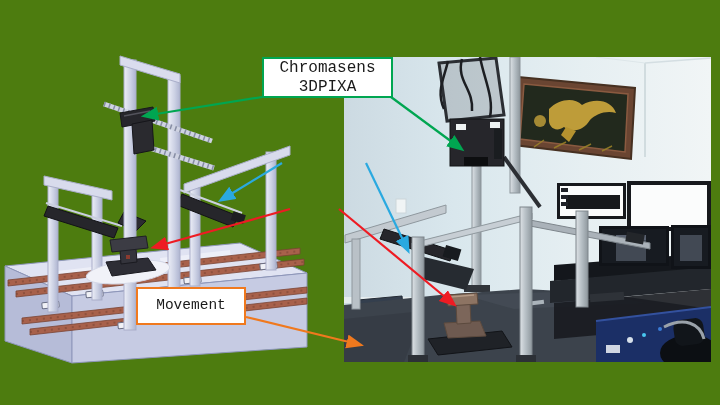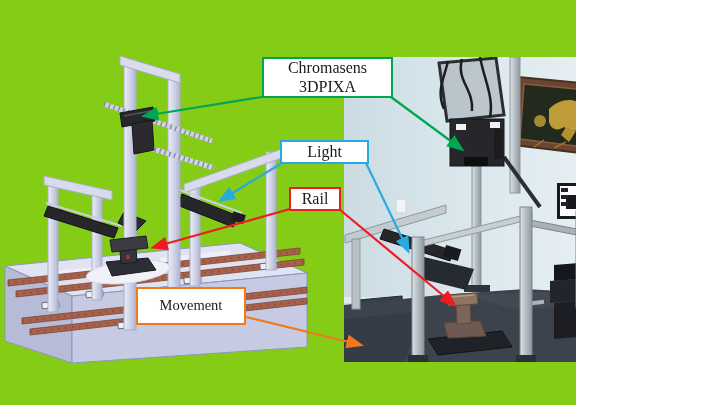--- a/index.html
+++ b/index.html
@@ -1,17 +1,17 @@
 <!DOCTYPE html>
 <html><head>
 <meta charset="utf-8">
 <style>
   html,body{margin:0;padding:0;background:#ffffff;}
-  .stage{position:relative;width:576px;height:405px;background:#84cc16;overflow:hidden;
-         font-family:Liberation Serif, serif;}
+  .stage{position:relative;width:720px;height:405px;background:#4d7c0f;overflow:hidden;
+         font-family:Liberation Mono, monospace;}
   .stage svg{position:absolute;display:block;}
   #diagram-svg{left:0;top:0;}
   #photo-svg{left:344px;top:57px;}
   #overlay-svg{left:0;top:0;pointer-events:none;}
   .callout{position:absolute;box-sizing:border-box;background:#ffffff;border:2px solid #000;
            display:flex;flex-direction:column;align-items:center;justify-content:center;
            text-align:center;color:#1a1a1a;line-height:1.18;font-weight:400;}
   .callout .line{white-space:nowrap;}
   #label-chromasens{left:262px;top:57px;width:131px;height:41px;font-size:16px;}
   #label-light{left:280px;top:140px;width:89px;height:24px;font-size:16px;}
@@ -272,25 +272,19 @@
       <line x1="339" y1="209" x2="445" y2="297" marker-end="url(#ah-red)" style="stroke: rgb(238, 27, 35);"></line>
       <line x1="246" y1="317" x2="349" y2="342" marker-end="url(#ah-orange)" style="stroke: rgb(240, 121, 30);"></line>
     </g>
   </svg>
 
   <div class="callout" id="label-chromasens" style="border-color: rgb(0, 166, 81);">
     <span class="line">Chromasens</span>
     <span class="line">3DPIXA</span>
   </div>
 
-  <div class="callout" id="label-light" style="border-color: rgb(42, 169, 224);">
-    <span class="line">Light</span>
-  </div>
-
-  <div class="callout" id="label-rail" style="border-color: rgb(238, 27, 35);">
-    <span class="line">Rail</span>
-  </div>
+
 
   <div class="callout" id="label-movement" style="border-color: rgb(240, 121, 30);">
     <span class="line">Movement</span>
   </div>
 
 </div>
 
 </body></html>

